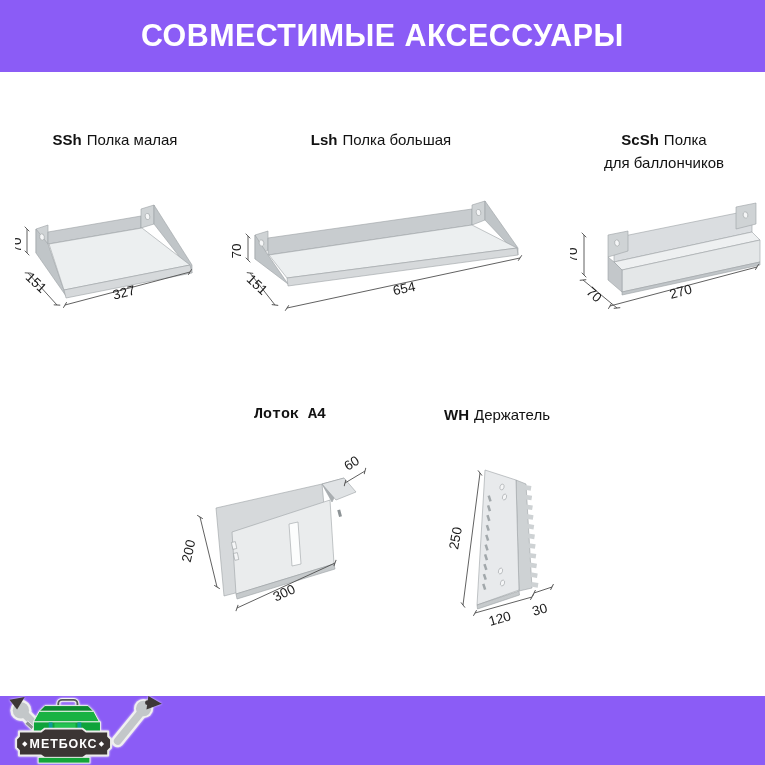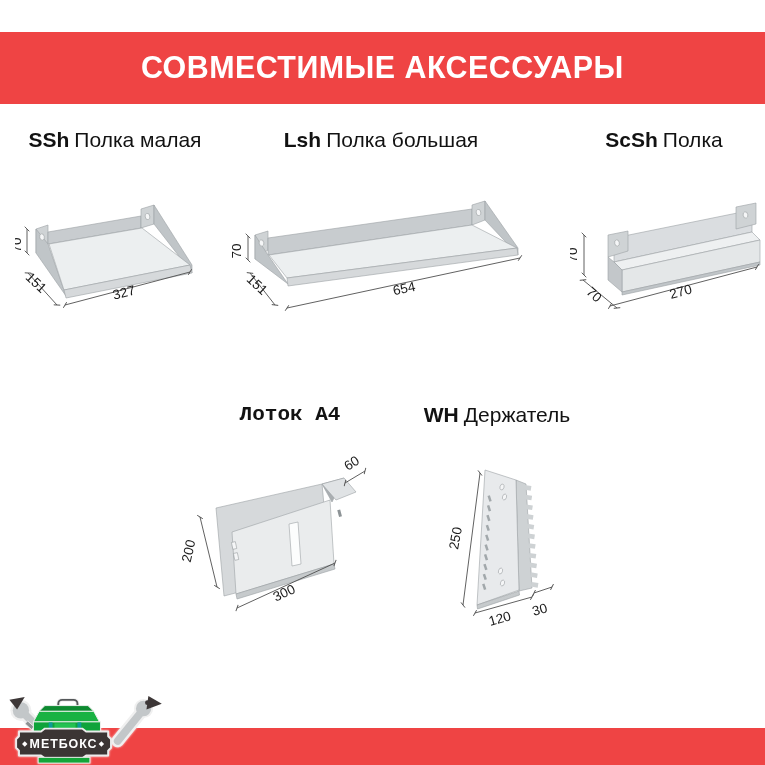--- a/index.html
+++ b/index.html
@@ -1,22 +1,22 @@
 <!DOCTYPE html>
 <html><head>
 <meta charset="utf-8">
 <style>
   html,body{margin:0;padding:0;background:#ffffff;}
   .page{position:relative;width:765px;height:765px;background:#ffffff;overflow:hidden;
         font-family:"Liberation Sans",sans-serif;}
-  .bar{position:absolute;left:0;width:765px;background:#ef4444;margin-top:32px;}
+  .bar{position:absolute;left:0;width:765px;background:#8b5cf6;}
   .bar.top{top:0;height:72px;display:flex;align-items:center;justify-content:center;}
   .bar.bottom{top:696px;height:69px;}
   .hdr-title{color:#ffffff;font-weight:bold;font-size:31px;letter-spacing:0.5px;transform:scaleX(0.98);}
-  .ptitle{position:absolute;text-align:center;font-size:21px;line-height:23px;color:#121212;}
+  .ptitle{position:absolute;text-align:center;font-size:15px;line-height:23px;color:#121212;}
   .tb{font-weight:bold;}
   .tr:not(:empty){margin-left:5px;}
   .tl2{display:block;}
   .tl2:empty{display:none;}
   .drawing{position:absolute;}
   .draw polygon,.draw path{stroke:#9ca1a4;stroke-width:0.6;stroke-linejoin:round;}
   .hole{fill:#f5f6f7;stroke:#8f9497;stroke-width:0.5;}
   .dimline{stroke:#4f4f4f;stroke-width:0.9;fill:none;}
   .dim{font-family:"Liberation Sans",sans-serif;font-size:13.5px;fill:#1b1b1b;}
   .logo{position:absolute;left:3px;top:696px;filter:drop-shadow(0 0 1px rgba(255,255,255,0.85));}
@@ -35,20 +35,21 @@
   <div class="ptitle" style="left:15px;top:128px;width:200px;">
     <span class="tb">SSh</span><span class="tr">Полка малая</span>
     
   </div>
   <div class="ptitle" style="left:281px;top:128px;width:200px;">
     <span class="tb">Lsh</span><span class="tr">Полка большая</span>
     
   </div>
   <div class="ptitle" style="left:564px;top:128px;width:200px;">
     <span class="tb">ScSh</span><span class="tr">Полка</span>
+    <span class="tl2">для баллончиков</span>
   </div>
   <div class="ptitle" style="left:190px;top:403px;width:200px;font-family:Liberation Mono, monospace;">
     <span class="tb">Лоток А4</span><span class="tr"></span>
     
   </div>
   <div class="ptitle" style="left:397px;top:403px;width:200px;text-align:center;">
     <span class="tb">WH</span><span class="tr">Держатель</span>
   </div>
 
   <svg class="drawing" style="left:15px;top:195px;" width="200" height="125" viewBox="0 0 200 125">

